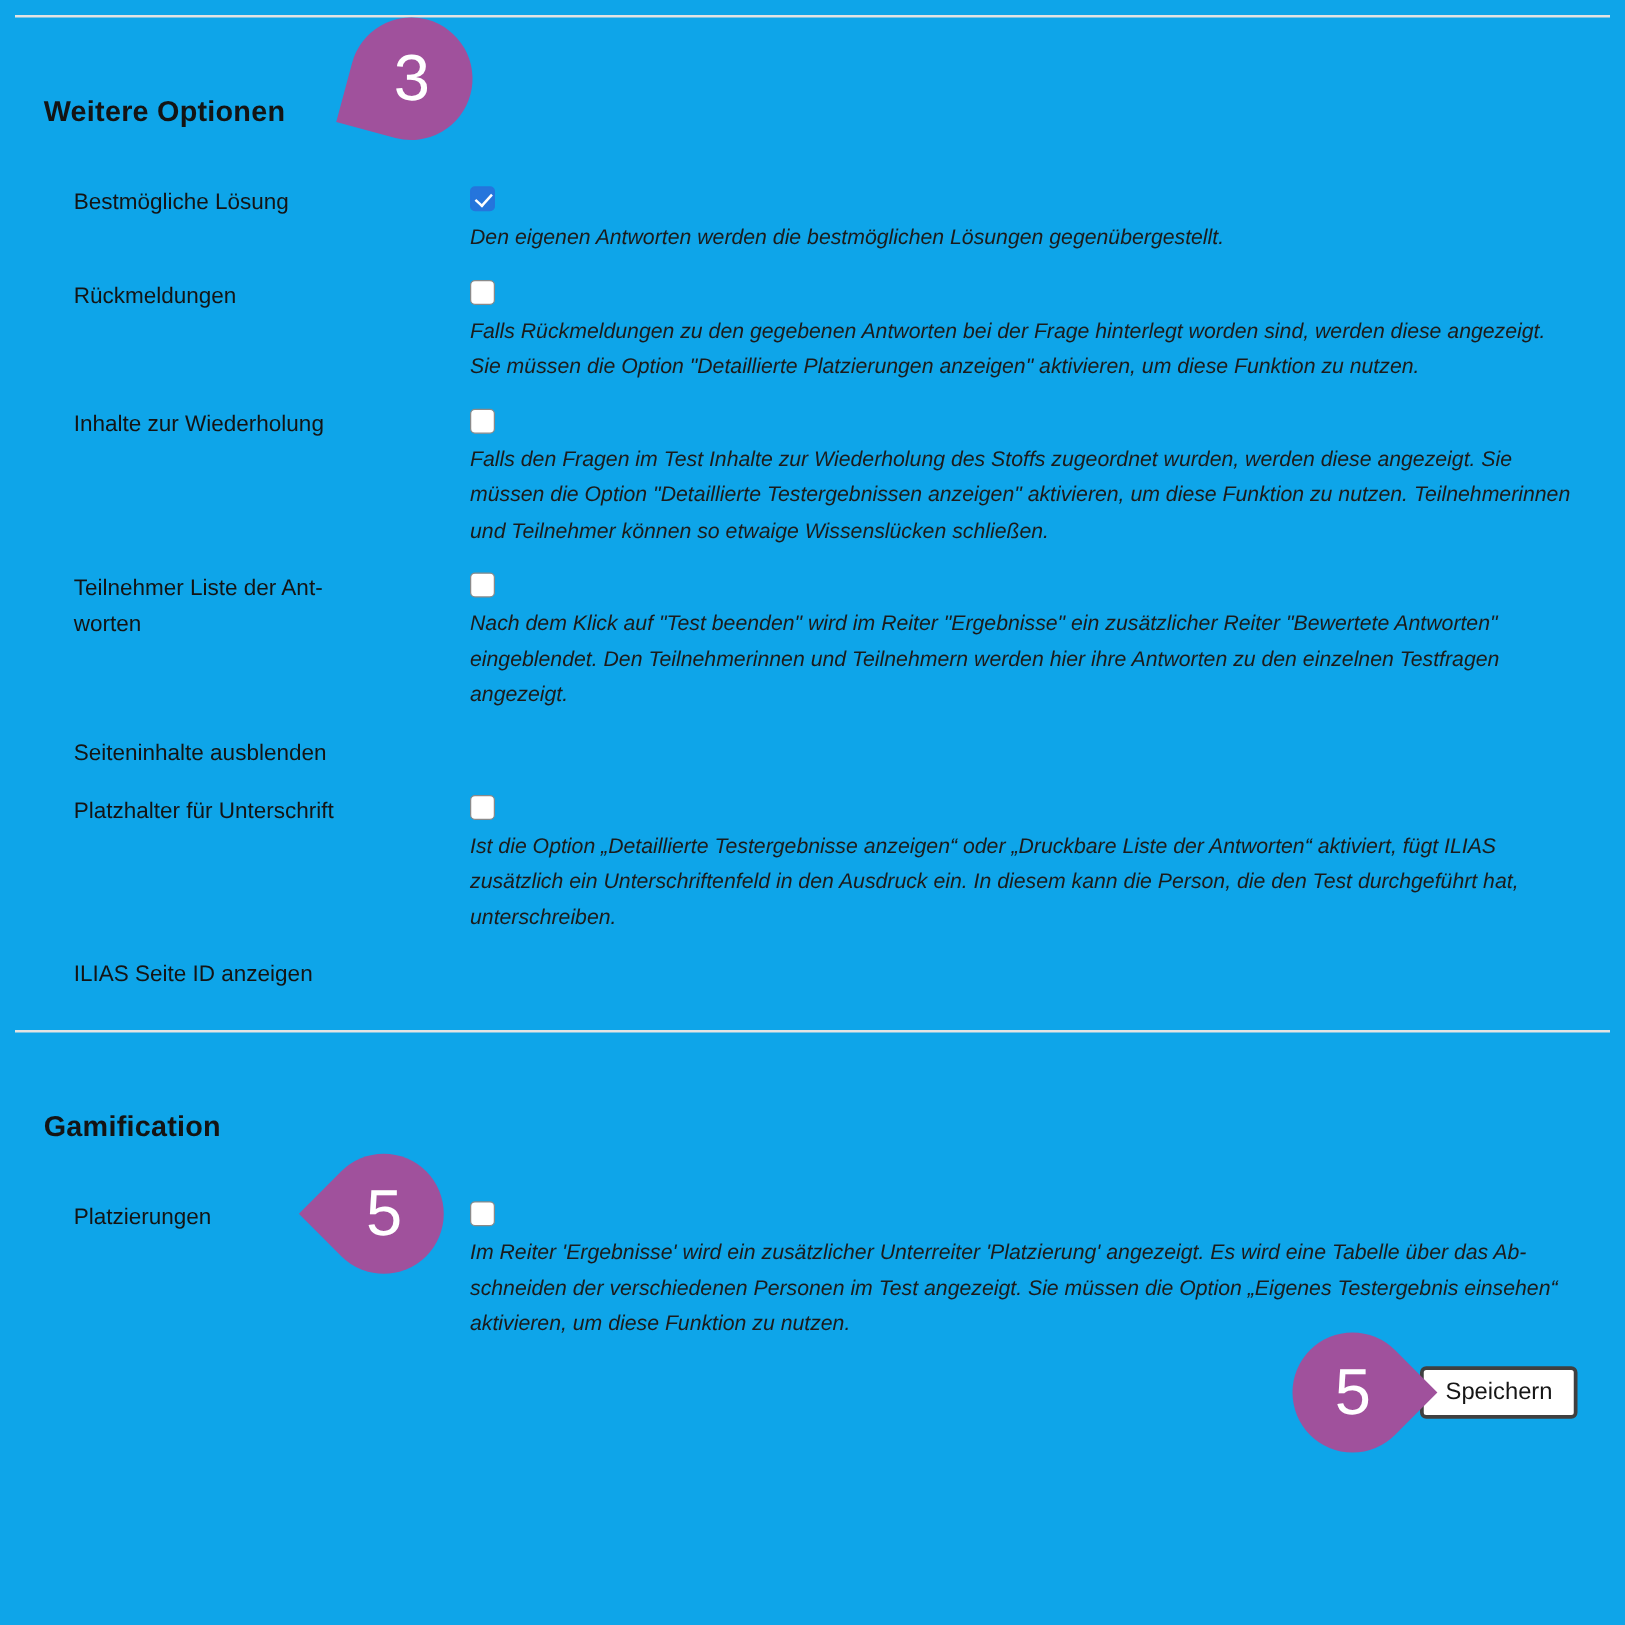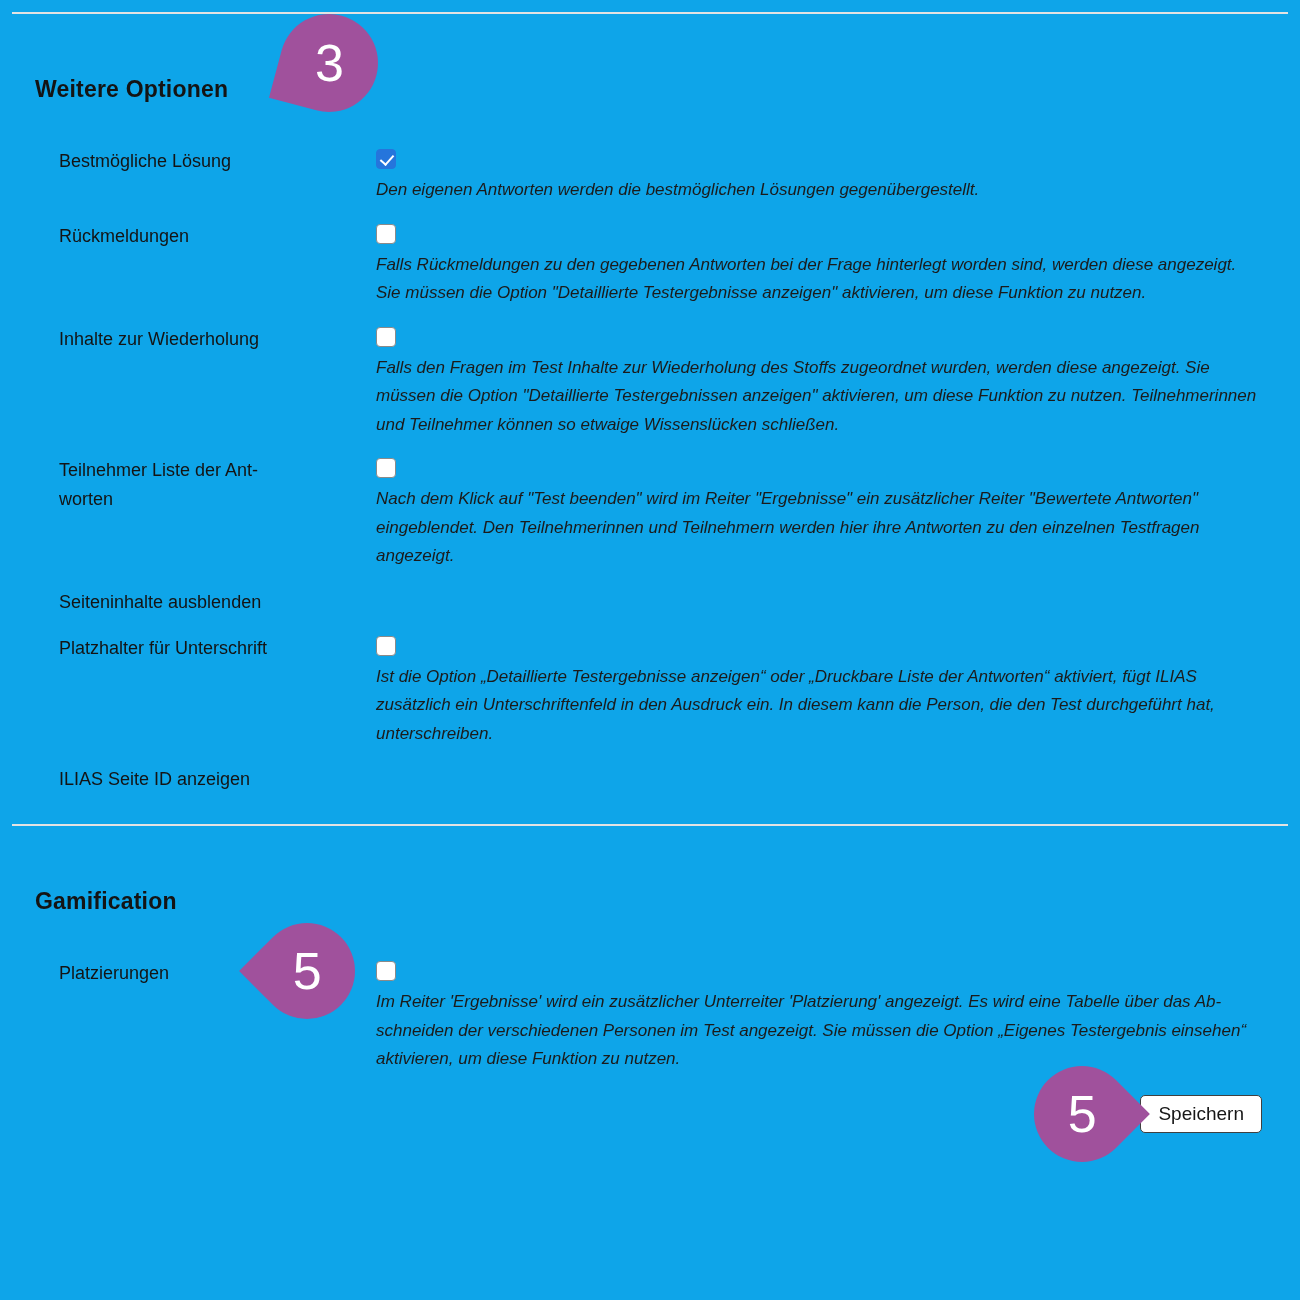--- a/index.html
+++ b/index.html
@@ -42,21 +42,21 @@
 
   .section-gap { margin-top:30px; }
 
   .save-row {
     position:relative; display:flex; justify-content:flex-end;
     margin-top:16px; height:46px; align-items:center;
   }
   .save-button {
     font-family:"Liberation Sans", sans-serif;
     font-size:19px; color:#161616;
-    background:#ffffff; border:1px solid #404040; border-radius:5px;
+    background:#ffffff; border:3px solid #404040; border-radius:5px;
     padding:7px 17px; cursor:pointer;
   }
 
   
   .marker {
     position:absolute; display:flex; align-items:center; justify-content:center;
     background:#a0519c; z-index:5;
   }
   .marker .num {
     color:#ffffff; font-size:52px; line-height:1; font-weight:400;
@@ -105,21 +105,21 @@
       <div class="field-input">
         <span class="checkbox checked" style="background: rgb(37, 117, 220); border-color: rgb(37, 117, 220);"></span>
         <div class="field-desc">Den eigenen Antworten werden die bestmöglichen Lösungen gegenübergestellt.</div>
       </div>
     </div>
 
     <div class="field-row">
       <div class="field-label">Rückmeldungen</div>
       <div class="field-input">
         <span class="checkbox"></span>
-        <div class="field-desc">Falls Rückmeldungen zu den gegebenen Antworten bei der Frage hinterlegt worden sind, werden diese ange­zeigt. Sie müssen die Option "Detaillierte Testergebnisse anzeigen" aktivieren, um diese Funktion zu nutzen.</div>
+        <div class="field-desc">Falls Rückmeldungen zu den gegebenen Antworten bei der Frage hinterlegt worden sind, werden diese ange­zeigt. Sie müssen die Option "Detaillierte Platzierungen anzeigen" aktivieren, um diese Funktion zu nutzen.</div>
       </div>
     </div>
 
     <div class="field-row">
       <div class="field-label">Inhalte zur Wiederholung</div>
       <div class="field-input">
         <span class="checkbox"></span>
         <div class="field-desc">Falls den Fragen im Test Inhalte zur Wiederholung des Stoffs zugeordnet wurden, werden diese angezeigt. Sie müssen die Option "Detaillierte Testergebnissen anzeigen" aktivieren, um diese Funktion zu nutzen. Teilnehme­rinnen und Teilnehmer können so etwaige Wissenslücken schließen.</div>
       </div>
     </div>

